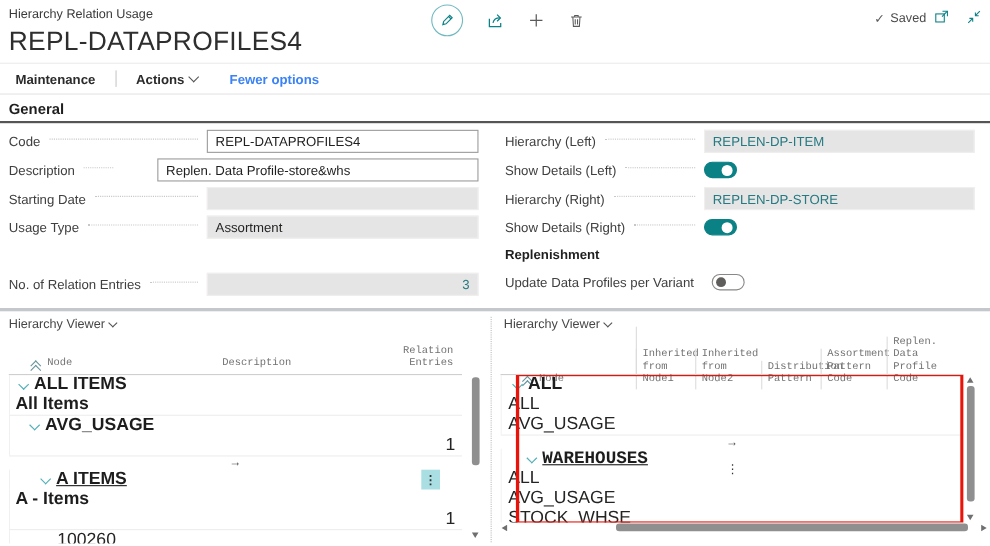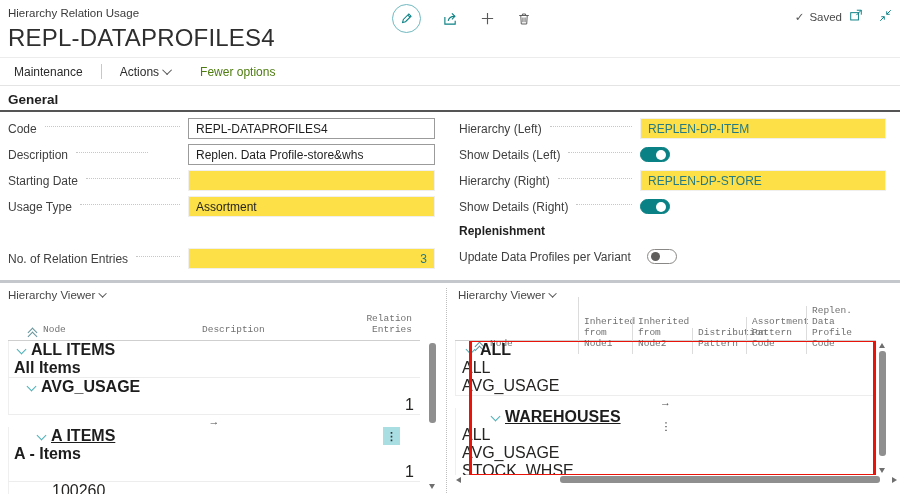--- a/index.html
+++ b/index.html
@@ -13,36 +13,36 @@
   .toolbar{left:392px;top:4px;display:flex;align-items:center;gap:22px;}
   .icon-btn{display:flex;align-items:center;justify-content:center;cursor:pointer;}
   .edit-circle{width:27px;height:27px;border:1.4px solid #6fb9bf;border-radius:50%;color:#0a8185;}
   .teal{color:#0a8185;} .gray-ic{color:#5a5a5a;}
   .saved-area{right:58px;top:10px;display:flex;align-items:center;gap:5px;font-size:11.5px;color:#4a4a4a;}
   .win-icons{right:8px;top:9px;display:flex;align-items:center;gap:16px;color:#0a8185;}
   svg.ic{display:block;}
 
   
   .menubar{left:0;top:57px;width:900px;height:27px;border-top:1px solid #ececec;border-bottom:1px solid #e4e4e4;
-           display:flex;align-items:center;font-size:12px;color:#2b2b2b;}
+           display:flex;align-items:center;font-size:12px;color:#2b2b2b;font-weight:bold;}
   .menu-item{padding:0 14px;cursor:pointer;display:flex;align-items:center;gap:6px;}
   .menu-sep{width:1px;height:15px;background:#c8c8c8;margin:0 4px;}
-  .muted{color:#4d7c0f;}
+  .muted{color:#3b82f6;}
   .chev-s{width:6px;height:6px;border-left:1.3px solid #555;border-bottom:1.3px solid #555;
           transform:rotate(-45deg) translateY(-2px);display:inline-block;}
 
   
   .general-h{left:8px;top:92px;font-size:13.5px;font-weight:bold;color:#1f1f1f;}
   .general-rule{left:0;top:110px;width:900px;height:2px;background:#555;}
   .frow{position:absolute;display:flex;align-items:center;height:21px;font-size:12px;}
   .flabel{color:#404040;white-space:nowrap;cursor:default;}
   .leader{flex:1;border-bottom:1px dotted #c9c7c5;margin:0 8px 5px 8px;height:1px;}
   .fbox{height:21px;box-sizing:border-box;font-size:12px;display:flex;align-items:center;}
   .fbox.edit{background:#fff;border:1px solid #9b9b9b;}
-  .fbox.ro{background:#fde047;border:1px solid #f0efee;}
+  .fbox.ro{background:#e5e5e5;border:1px solid #f0efee;}
   .fbox input{border:none;outline:none;background:transparent;width:100%;font:inherit;color:#1f1f1f;padding:0 7px;}
   .link-teal{color:#267a82;cursor:pointer;}
   .fbox .val{padding:0 7px;}
   .fbox .val.right{margin-left:auto;}
   .dd-chev{margin-left:auto;margin-right:8px;width:7px;height:7px;border-left:1.4px solid #666;
            border-bottom:1.4px solid #666;transform:rotate(-45deg) translateY(-2px);}
   .subgroup{font-size:12px;font-weight:bold;color:#1f1f1f;}
   
   .toggle{width:30px;height:15px;border-radius:9px;position:relative;cursor:pointer;box-sizing:border-box;
           background:#fff;border:1px solid #8a8886;}
@@ -168,21 +168,21 @@
   <div class="frow" style="left:8px;top:118px;width:427px;">
     <span class="flabel">Code</span>
     <span class="leader"></span>
     <span class="fbox edit" style="width:247px;">
       <input readonly="" value="REPL-DATAPROFILES4" style="">
     </span>
   </div>
   <div class="frow" style="left:8px;top:144px;width:427px;">
     <span class="flabel">Description</span>
     <span class="leader"></span>
-    <span class="fbox edit" style="width:247px;margin-left:32px;">
+    <span class="fbox edit" style="width:292px;margin-left:32px;">
       <input readonly="" value="Replen. Data Profile-store&amp;whs" style="">
     </span>
   </div>
   <div class="frow" style="left:8px;top:170px;width:427px;">
     <span class="flabel">Starting Date</span>
     <span class="leader"></span>
     <span class="fbox ro" style="width:247px;">
       <span class="val"></span>
     </span>
   </div>
@@ -343,21 +343,21 @@
       <div class="cell bl"></div>
       <div class="cell pad bl">ALL</div>
       <div class="cell pad bl">AVG_USAGE</div>
       <div class="cell pad bl"></div>
       <div class="cell pad bl"></div>
       <div class="cell pad bl"></div>
     </div>
     <div class="trow">
       <div class="redbox"></div>
       <div class="cell c-arrow">→</div>
-      <div class="cell nodecell bold bl" style="padding-left:36px;">
+      <div class="cell nodecell bold bl" style="padding-left:24px;font-family:Liberation Mono, monospace;">
         <span class="tchev"></span>
         <span class="sel-node">WAREHOUSES</span>
       </div>
       <div class="cell bl" style="position:relative;">
           <span class="ellipsis-btn" style="left:0;right:0;width:auto;">⋮</span>
         </div>
       <div class="cell pad bl">ALL</div>
       <div class="cell pad bl">AVG_USAGE</div>
       <div class="cell pad bl"></div>
       <div class="cell pad bl"></div>

